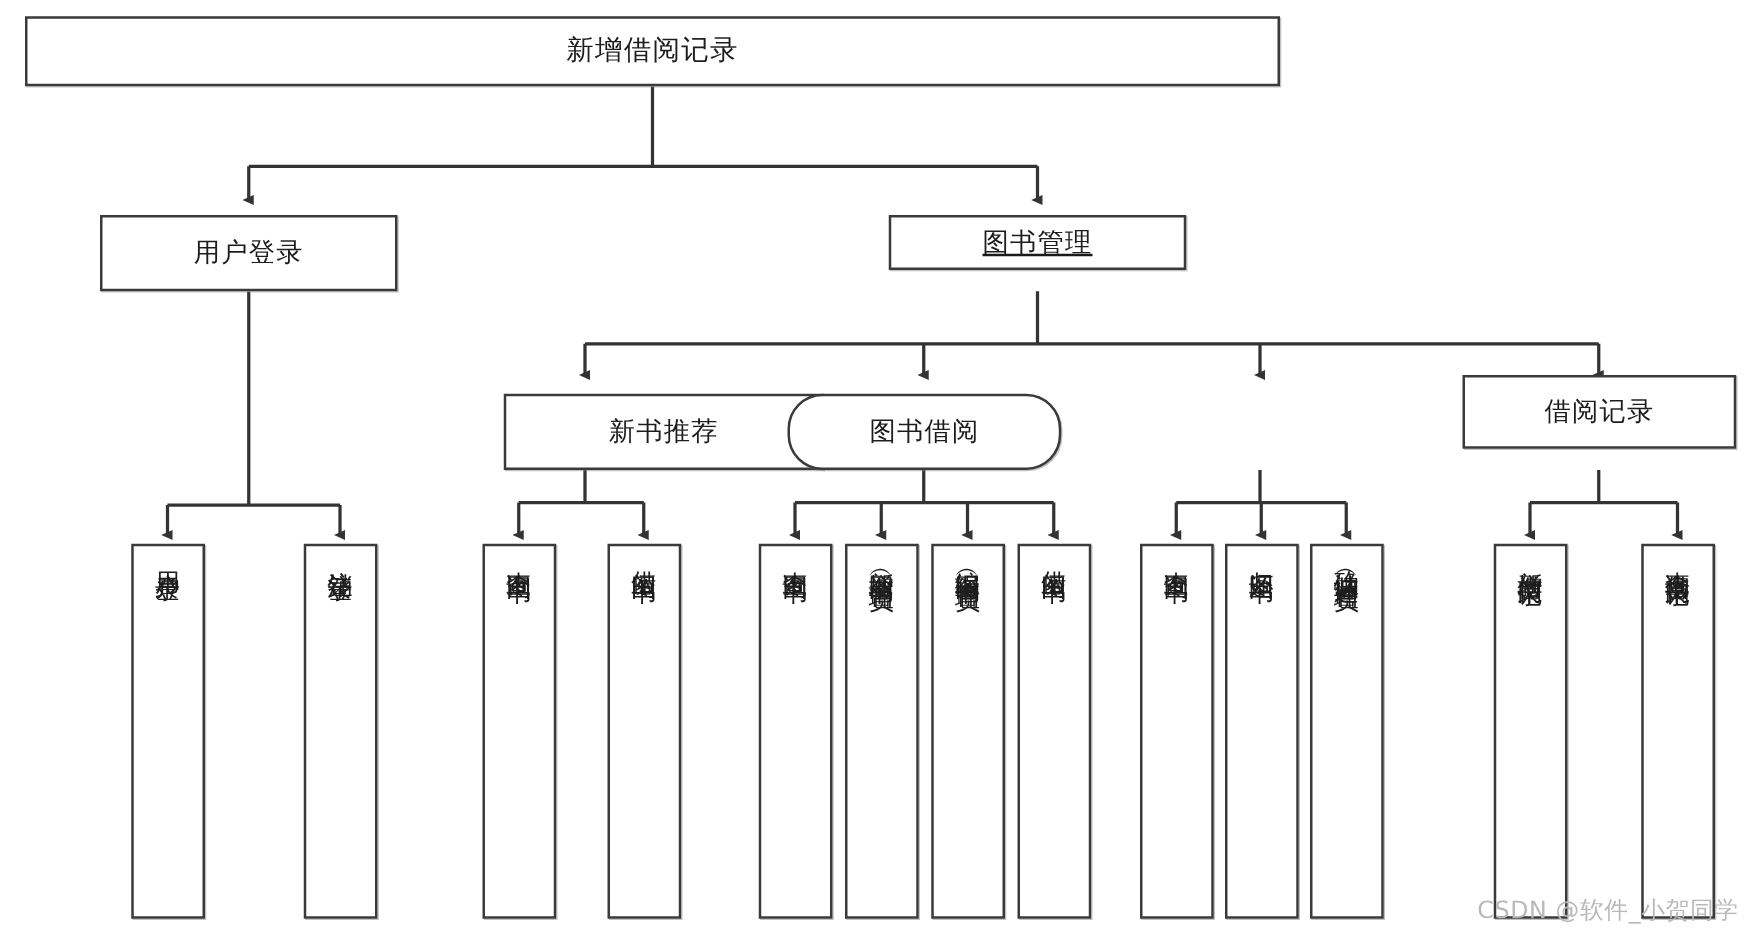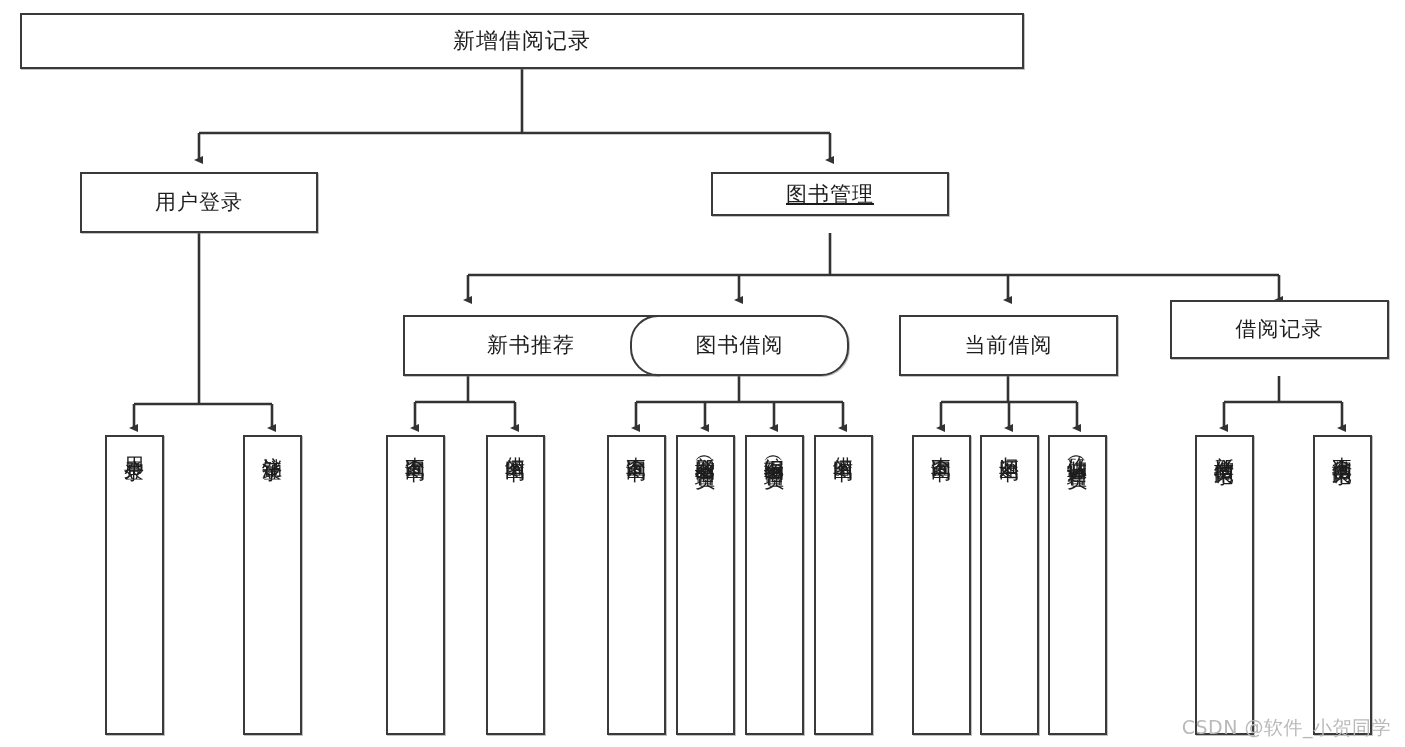--- a/index.html
+++ b/index.html
@@ -136,23 +136,20 @@
   </div>
 
   <div class="node" style="left:359px; top:315px; width:256px; height:61px;margin-left:44px;">
     <span class="label">新书推荐</span>
   </div>
 
   <div class="node" style="left:630px; top:315px; width:219px; height:61px;border-radius:28px;">
     <span class="label">图书借阅</span>
   </div>
 
-  <div class="node" style="left:899px; top:315px; width:219px; height:61px;">
-    <span class="label">当前借阅</span>
-  </div>
 
   <div class="node" style="left:1170px; top:300px; width:219px; height:59px;">
     <span class="label">借阅记录</span>
   </div>
 
   <div class="node leaf" style="left:105px; top:435px; width:59px; height:300px;">
     <span class="label">用户登录</span>
   </div>
   <div class="node leaf" style="left:243px; top:435px; width:59px; height:300px;">
     <span class="label">注销登录</span>

